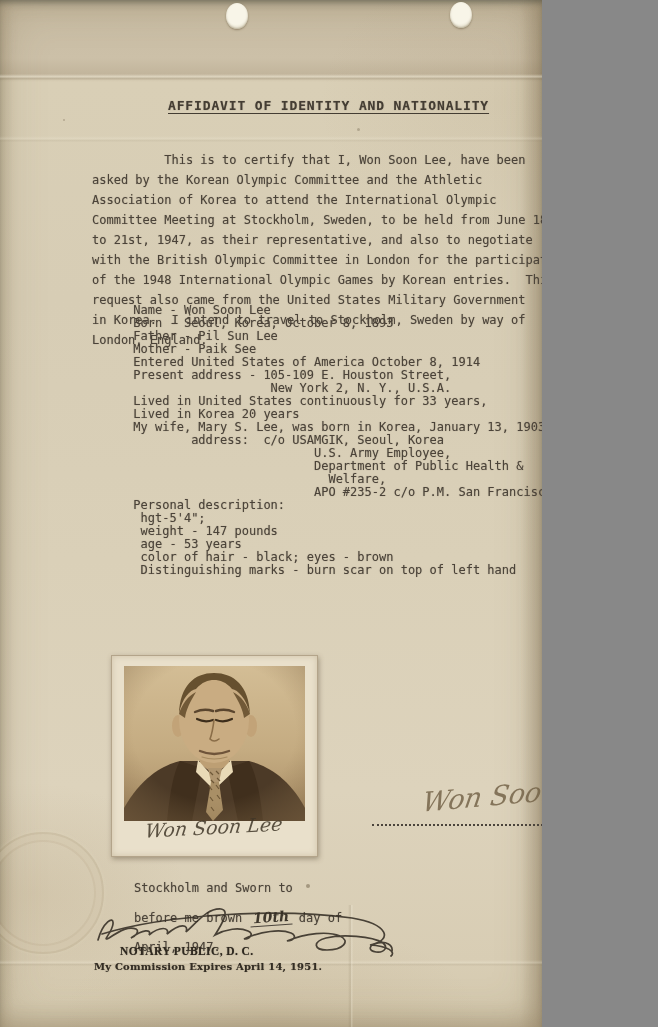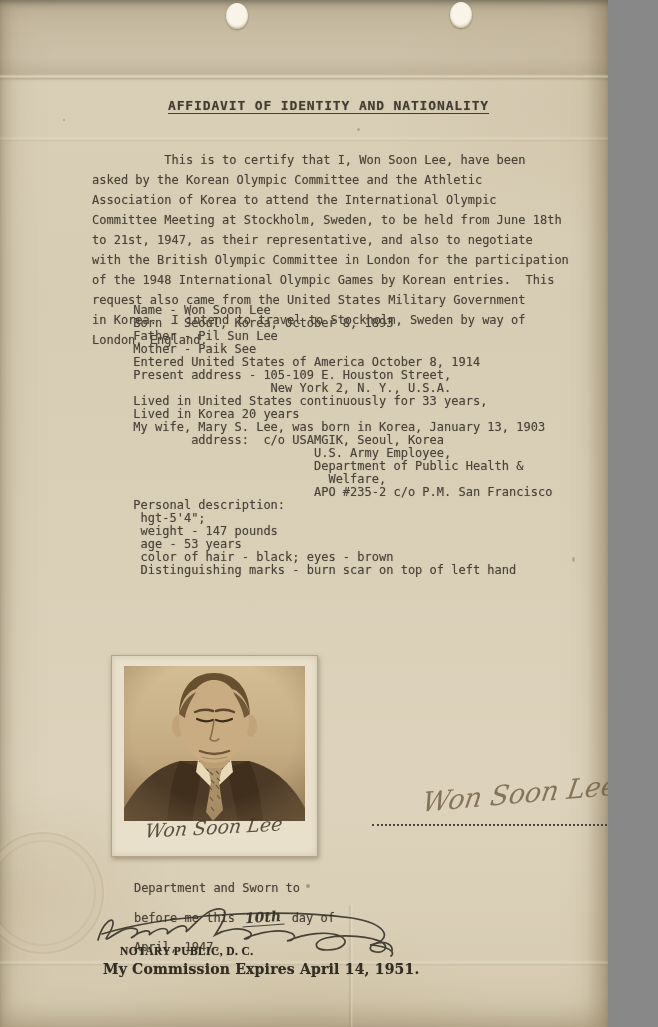--- a/index.html
+++ b/index.html
@@ -1,17 +1,17 @@
 <!DOCTYPE html>
 <html><head>
 <meta charset="utf-8">
 <style>
   html,body{margin:0;padding:0;background:#888;}
   .page{
-    position:relative;width:608px;height:1027px;overflow:hidden;
+    position:relative;width:542px;height:1027px;overflow:hidden;
     font-family:"DejaVu Sans Mono",monospace;
     background:
       radial-gradient(220px 160px at 6% 87%, rgba(150,125,85,.12), rgba(150,125,85,0) 70%),
       radial-gradient(260px 200px at 92% 10%, rgba(140,115,80,.08), rgba(140,115,80,0) 70%),
       radial-gradient(300px 140px at 50% 99%, rgba(150,120,80,.10), rgba(150,120,80,0) 70%),
       linear-gradient(90deg, rgba(110,92,62,.10) 0, rgba(110,92,62,0) 14px),
       linear-gradient(270deg, rgba(110,92,62,.16) 0, rgba(110,92,62,0) 22px),
       linear-gradient(180deg,#c8bca3 0,#ccc0a8 58px,#c2b59c 74px,#d9cfb6 82px,
         #d7cdb5 300px,#dad0b8 560px,#ddd3bc 790px,#d8cdb4 960px,#d4c9ae 1027px);
     box-shadow: inset 0 0 46px rgba(120,100,70,.28), inset 0 5px 7px -3px rgba(45,55,48,.55),
@@ -40,22 +40,22 @@
     font-family:"DejaVu Serif",serif;font-style:italic;font-size:27px;color:rgba(112,95,68,.82);
     transform:rotate(-5deg) skewX(-14deg);}
   .sig-line{position:absolute;left:372px;top:810px;width:263px;height:14px;
     border-bottom:2px dotted #4b443c;}
   .hand{font-family:"DejaVu Serif",serif;font-style:italic;font-weight:bold;font-size:14px;
     color:#3e372d;display:inline-block;transform:rotate(-4deg);padding:0 3px;
     border-bottom:1px solid #4b443c;text-shadow:none;}
   .stamp1{position:absolute;left:120px;top:945px;font-family:Liberation Serif, serif;
     font-weight:bold;font-size:11.5px;letter-spacing:.4px;color:#2e281f;
     text-shadow:0 0 1px rgba(46,40,31,.55);}
-  .stamp2{position:absolute;left:103px;top:961px;font-family:"DejaVu Serif",serif;
-    font-weight:bold;font-size:14px;letter-spacing:.2px;color:#332d24;
+  .stamp2{position:absolute;left:94px;top:961px;font-family:"DejaVu Serif",serif;
+    font-weight:bold;font-size:10px;letter-spacing:.2px;color:#332d24;
     text-shadow:0 0 .8px rgba(51,45,36,.5);}
   .seal{position:absolute;left:-18px;top:832px;width:118px;height:118px;border-radius:50%;
     border:2px solid rgba(165,148,115,.30);
     box-shadow:inset 0 0 0 6px rgba(235,228,205,.25), inset 0 0 0 8px rgba(160,140,105,.18),
                0 0 4px rgba(235,228,205,.3);
     opacity:.75;}
   .speck{position:absolute;border-radius:50%;background:#6d5f48;opacity:.35;}
   .notary-sig-svg{position:absolute;left:88px;top:900px;}
 </style>
 </head>
@@ -158,22 +158,22 @@
       <path d="M90,101 q12,4 25,0" stroke="#a68a60" stroke-width="1.2" fill="none" stroke-linecap="round"></path>
       <rect x="12" y="10" width="181" height="155" fill="url(#vig)"></rect>
     </svg>
     <div class="photo-sig">Won Soon Lee</div>
   </div>
 
   <div class="sig-line"></div>
   <div class="affiant-sig">Won Soon Lee</div>
 
   <div class="typed" style="left:105px;top:866px;line-height:14.5px">
-    <span>Department and Sworn to</span><br>
-    <span>before me this </span><span class="hand">10th</span><span> day of</span><br>
+    <span>Stockholm and Sworn to</span><br>
+    <span>before me brown </span><span class="hand">10th</span><span> day of</span><br>
     <span>April, 1947.</span>
   </div>
 
   <svg class="notary-sig-svg" width="315" height="58" viewBox="0 0 315 58">
     <g fill="none" stroke="#352e25" stroke-width="1.7" stroke-linecap="round" opacity=".88">
       <path d="M10,40 C15,22 26,15 25,24 C24,33 13,42 21,38 C33,30 41,26 48,29 C52,31 47,37 43,38 C55,29 64,29 61,35 C72,26 82,27 79,34 C92,23 101,24 98,32 C111,20 120,8 133,9 C143,10 132,27 127,35 C138,29 151,27 160,31 C167,34 161,39 156,39 C173,31 193,29 203,33 C210,36 205,41 199,41 C218,33 240,31 252,36 C263,41 255,50 239,50 C226,50 224,42 238,38 C254,34 284,36 295,43 C300,47 297,53 288,52 C280,51 280,45 290,43 C298,41 305,45 304,51"></path>
       <path d="M14,34 C80,14 190,8 264,18 C300,24 306,40 282,45 C300,46 308,52 303,56"></path>
     </g>
   </svg>
 

